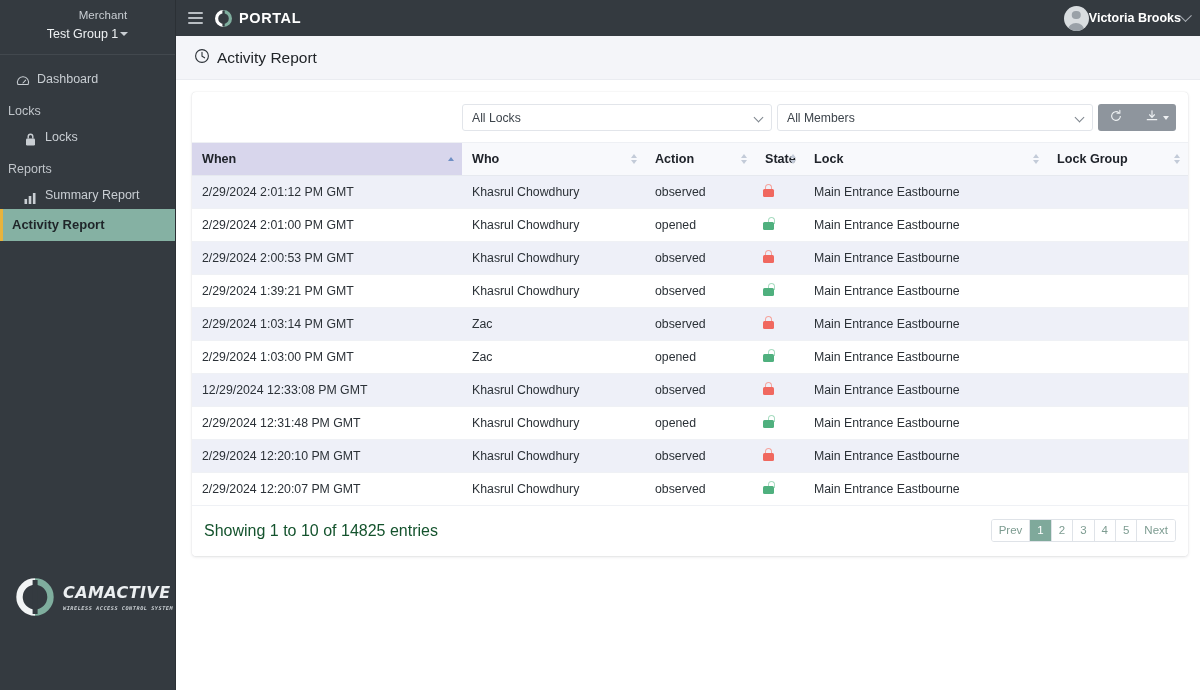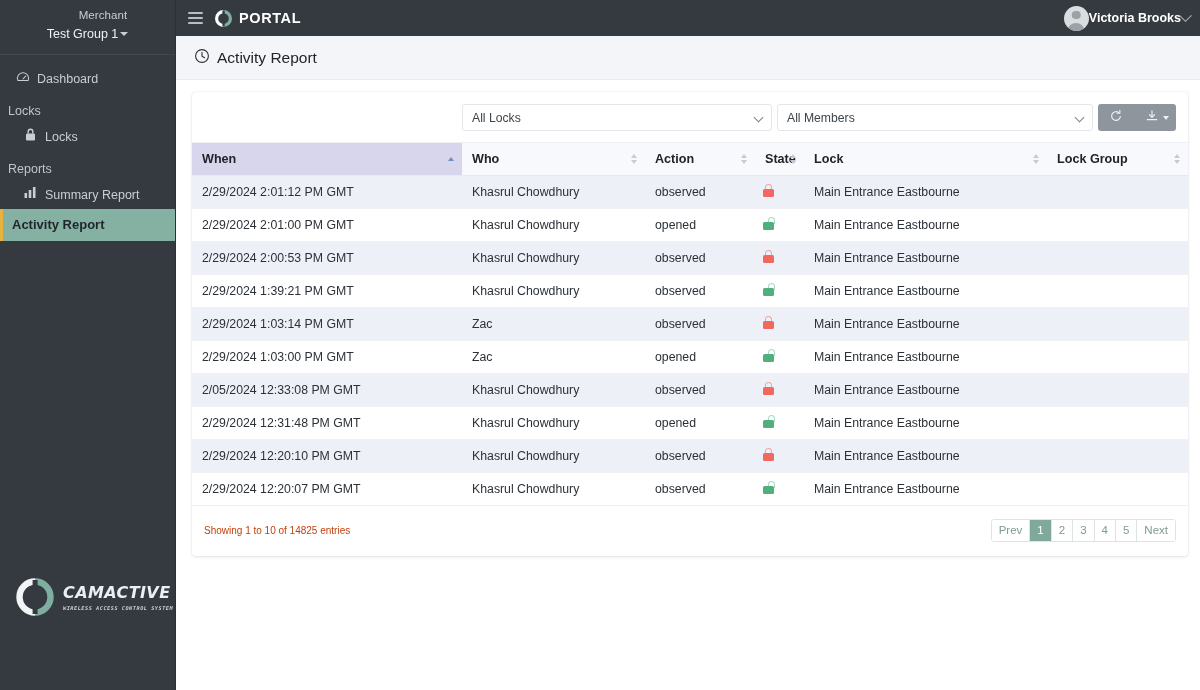--- a/index.html
+++ b/index.html
@@ -35,21 +35,21 @@
     font-size: 12.5px; color: #eef1f3; line-height: 20px;
     font-weight: 400; cursor: pointer;
   }
   .caret-dn {
     display: inline-block; width: 0; height: 0; margin-left: 2px;
     border-left: 4px solid transparent; border-right: 4px solid transparent;
     border-top: 4px solid #c9ced3; vertical-align: 2px;
   }
   .nav { padding-top: 10px; }
   .nav-item {
-    display: flex; align-items: flex-start; gap: 7px;
+    display: flex; align-items: flex-end; gap: 7px;
     padding: 5px 10px 5px 12px;
     font-size: 12.5px; color: #c9ced3;
     cursor: pointer; line-height: 18px;
     border-left: 3px solid transparent;
   }
   .nav-item .nav-ic { width: 15px; display:inline-flex; align-items:center; justify-content:center; }
   .nav-section {
     font-size: 12.5px; color: #c0c5ca;
     padding: 11px 10px 5px 8px;
   }
@@ -211,21 +211,21 @@
   .padlock.locked .body { background: #f0685f; }
   .padlock.locked .shackle { left: 2px; border-color: #f5a49e; }
   .padlock.unlocked .body { background: #4fb07e; }
   .padlock.unlocked .shackle { left: 5px; border-color: #a8dcc1; }
 
   .card-foot {
     display: flex; align-items: center; justify-content: space-between;
     padding: 13px 12px 14px 12px;
     background: #ffffff;
   }
-  .showing { font-size: 10px; color: #c2410c; }
+  .showing { font-size: 16px; color: #14532d; }
   .pager { display: flex; border: 1px solid #dfe3e8; border-radius: 3px; overflow: hidden; }
   .pager div {
     font-size: 11.5px; color: #7d9c91;
     padding: 3px 7px; min-width: 17px; text-align: center;
     border-right: 1px solid #dfe3e8; cursor: pointer; line-height: 15px;
     background: #fff;
   }
   .pager div:last-child { border-right: none; }
   .pager div.active { background: #7fa99b; color: #ffffff; }
 </style>
@@ -474,21 +474,21 @@
               </tr>
               <tr class="even">
                 <td>2/29/2024 1:03:00 PM GMT</td>
                 <td>Zac</td>
                 <td>opened</td>
                 <td class="state-cell"><span class="padlock unlocked"><span class="shackle"></span><span class="body"></span></span></td>
                 <td>Main Entrance Eastbourne</td>
                 <td></td>
               </tr>
               <tr class="odd">
-                <td>2/05/2024 12:33:08 PM GMT</td>
+                <td>12/29/2024 12:33:08 PM GMT</td>
                 <td>Khasrul Chowdhury</td>
                 <td>observed</td>
                 <td class="state-cell"><span class="padlock locked"><span class="shackle"></span><span class="body"></span></span></td>
                 <td>Main Entrance Eastbourne</td>
                 <td></td>
               </tr>
               <tr class="even">
                 <td>2/29/2024 12:31:48 PM GMT</td>
                 <td>Khasrul Chowdhury</td>
                 <td>opened</td>

